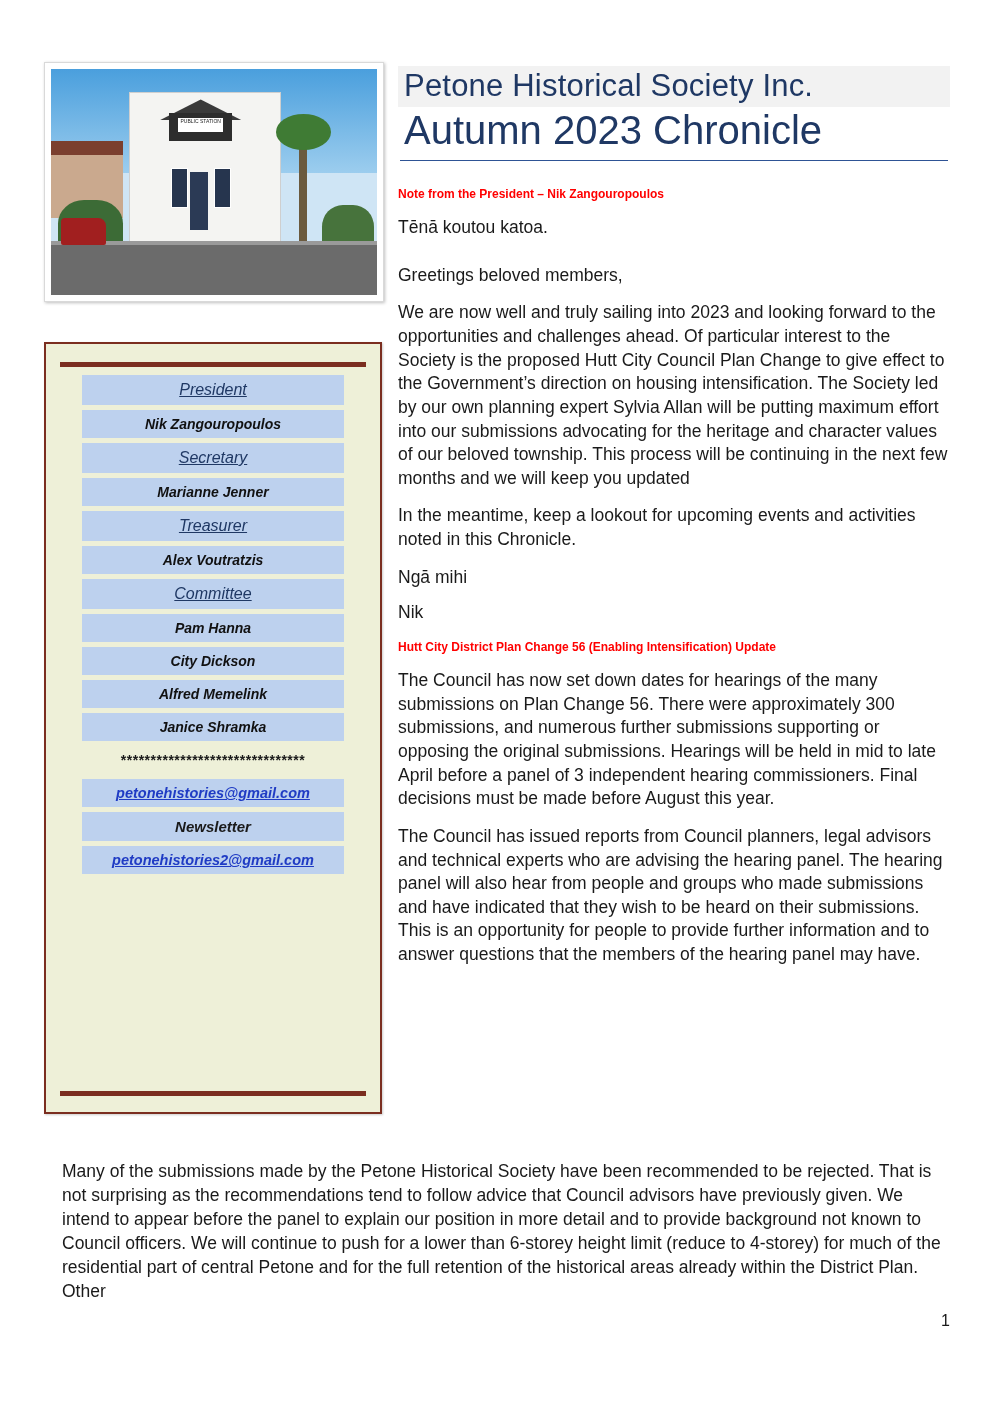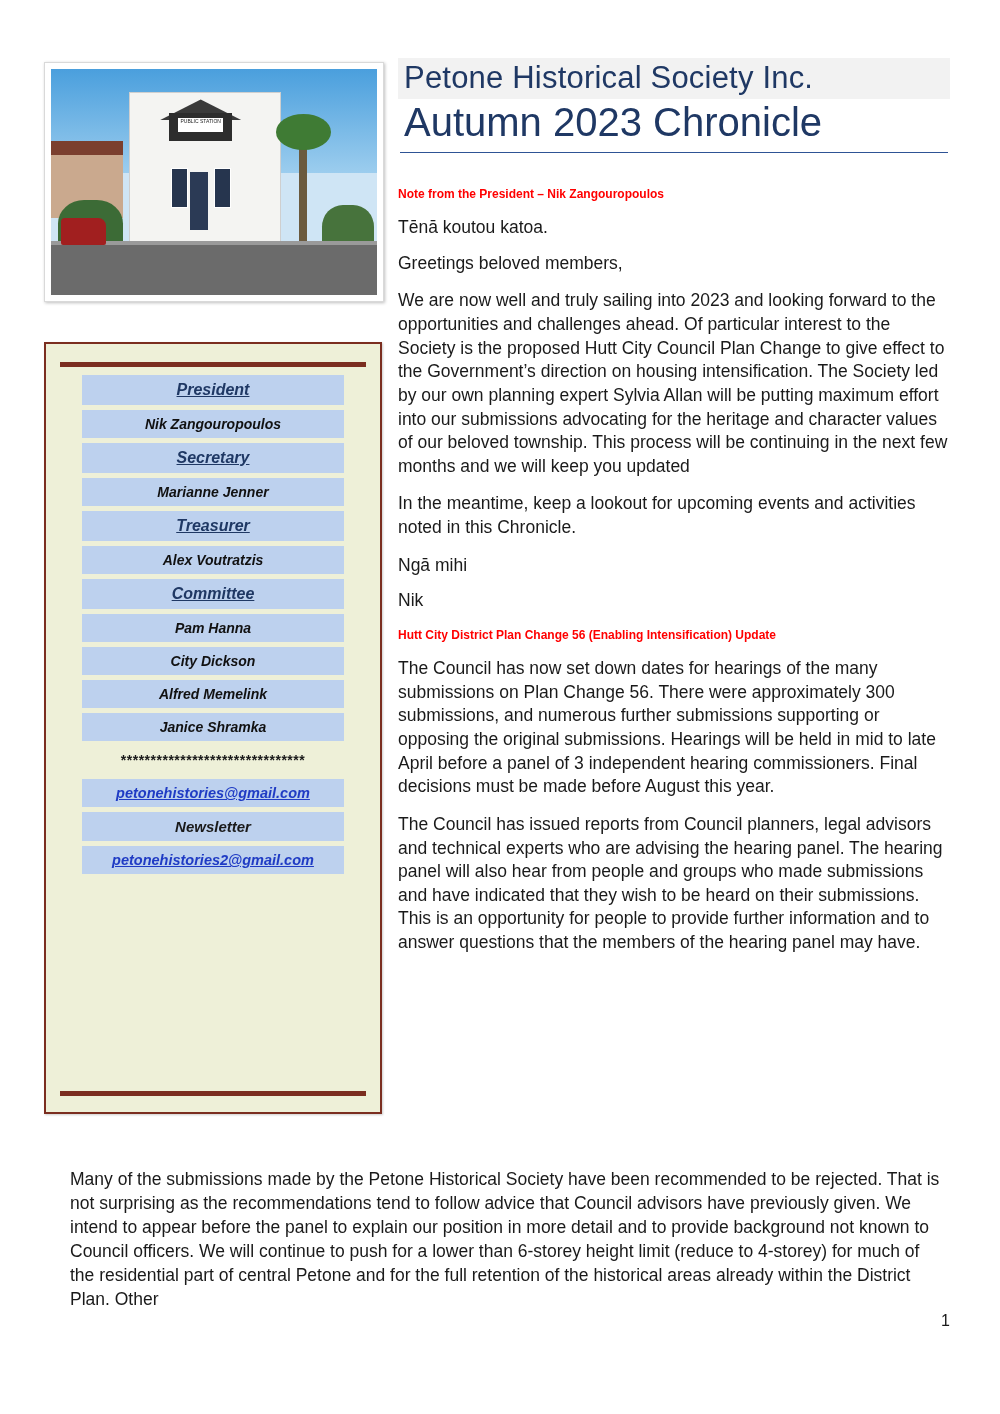--- a/index.html
+++ b/index.html
@@ -20,21 +20,21 @@
     width: 1000px;
     height: 1414px;
     box-sizing: border-box;
     padding: 0;
   }
 
   
   .header-wrap {
     position: absolute;
     left: 398px;
-    top: 58px;
+    top: 66px;
     width: 552px;
   }
   .header-title1 {
     font-size: 31px;
     color: #1f3864;
     background: #f2f2f2;
     letter-spacing: 0.2px;
     padding: 2px 4px 2px 6px;
     line-height: 1.18;
     font-weight: 400;
@@ -134,21 +134,21 @@
     margin: 0 auto 5px auto;
     text-align: center;
     font-size: 14.5px;
     padding: 6px 2px;
     box-sizing: border-box;
   }
   .row.blue { background: #bdd1ee; }
   .row.plain { background: transparent; }
   .role {
     font-style: italic;
-    font-weight: bold;
+    font-weight: normal;
     color: #1f3864;
     text-decoration: underline;
     font-size: 16px;
   }
   .person { font-weight: bold; font-style: italic; font-size: 14px; color:#111; }
   .stars { font-weight: bold; letter-spacing: 0.5px; font-size: 14px; }
   .label-em { font-weight: bold; font-style: italic; font-size: 15px; }
   .email-link {
     font-weight: bold;
     font-style: italic;
@@ -175,34 +175,34 @@
   h2.section-head.second {
     margin-top: 4px;
     margin-bottom: 14px;
   }
   p.body {
     font-size: 17.5px;
     line-height: 1.35;
     margin: 0 0 14px 0;
     color: #1a1a1a;
   }
-  p.tight { margin-bottom: 12px; }
+  p.tight { margin-bottom: 24px; }
   p.nomargin { margin-bottom: 12px; }
 
   
   .bottom-block {
     position: absolute;
     left: 62px;
     top: 1160px;
     width: 888px;
   }
   .bottom-block p {
     font-size: 17.5px;
     line-height: 1.37;
-    margin: 8px;
+    margin: 0;
     color: #1a1a1a;
   }
   .page-number {
     position: absolute;
     right: 50px;
     top: 1312px;
     font-size: 16px;
     color: #1a1a1a;
   }
 </style>

